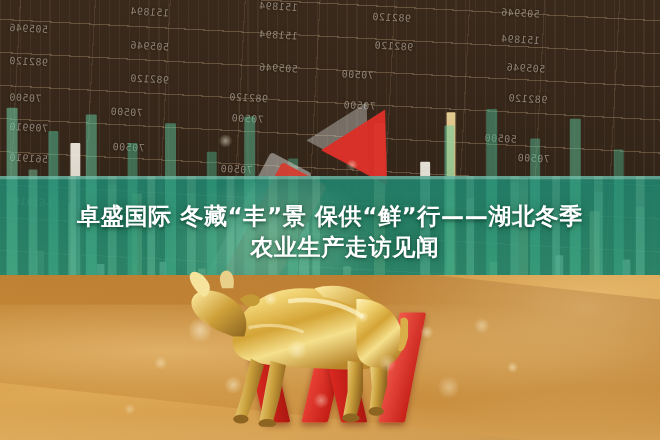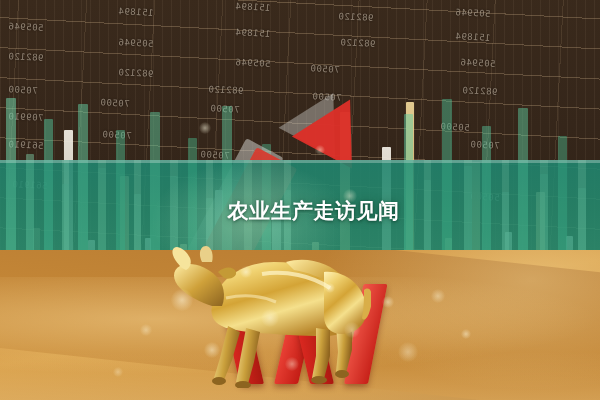--- a/index.html
+++ b/index.html
@@ -344,20 +344,21 @@
         <div class="gb" style="left: 518px; width: 10px; background: rgb(94, 203, 159); opacity: 0.22;"></div>
         <div class="gb" style="left: 540px; width: 8px; background: rgb(145, 225, 185); opacity: 0.16;"></div>
         <div class="gb" style="left: 558px; width: 9px; background: rgb(74, 187, 143); opacity: 0.2;"></div>
         <div class="gb" style="left: 578px; width: 8px; background: rgb(164, 235, 199); opacity: 0.17;"></div>
       </div>
     <div class="greenband-glow"></div>
     <div class="greenband-top-edge"></div>
   </div>
 
   <div class="headline">
+    <div class="hl-line l1">卓盛国际 冬藏“丰”景 保供“鲜”行——湖北冬季</div>
     <div class="hl-line l2">农业生产走访见闻</div>
   </div>
 
   <div class="tanbars" id="tanbars">
       <div class="tb" style="left: 10px; width: 9px; height: 24px; background: rgb(226, 200, 147);"></div>
       <div class="tb" style="left: 28px; width: 7px; height: 34px; background: rgb(199, 154, 99);"></div>
       <div class="tb" style="left: 44px; width: 10px; height: 18px; background: rgb(240, 225, 189);"></div>
       <div class="tb" style="left: 64px; width: 8px; height: 40px; background: rgb(212, 169, 111);"></div>
       <div class="tb" style="left: 82px; width: 9px; height: 26px; background: rgb(237, 218, 177);"></div>
       <div class="tb" style="left: 102px; width: 7px; height: 44px; background: rgb(201, 155, 98);"></div>

